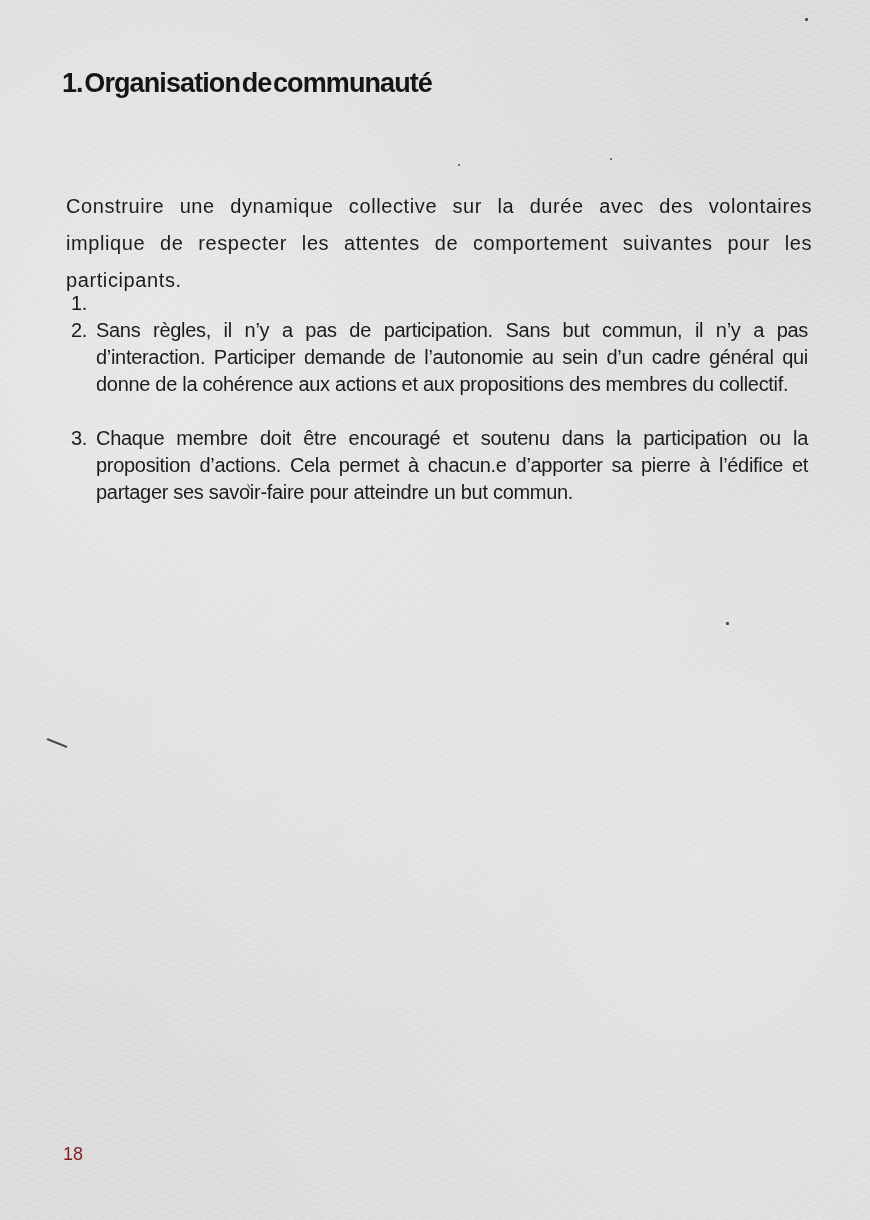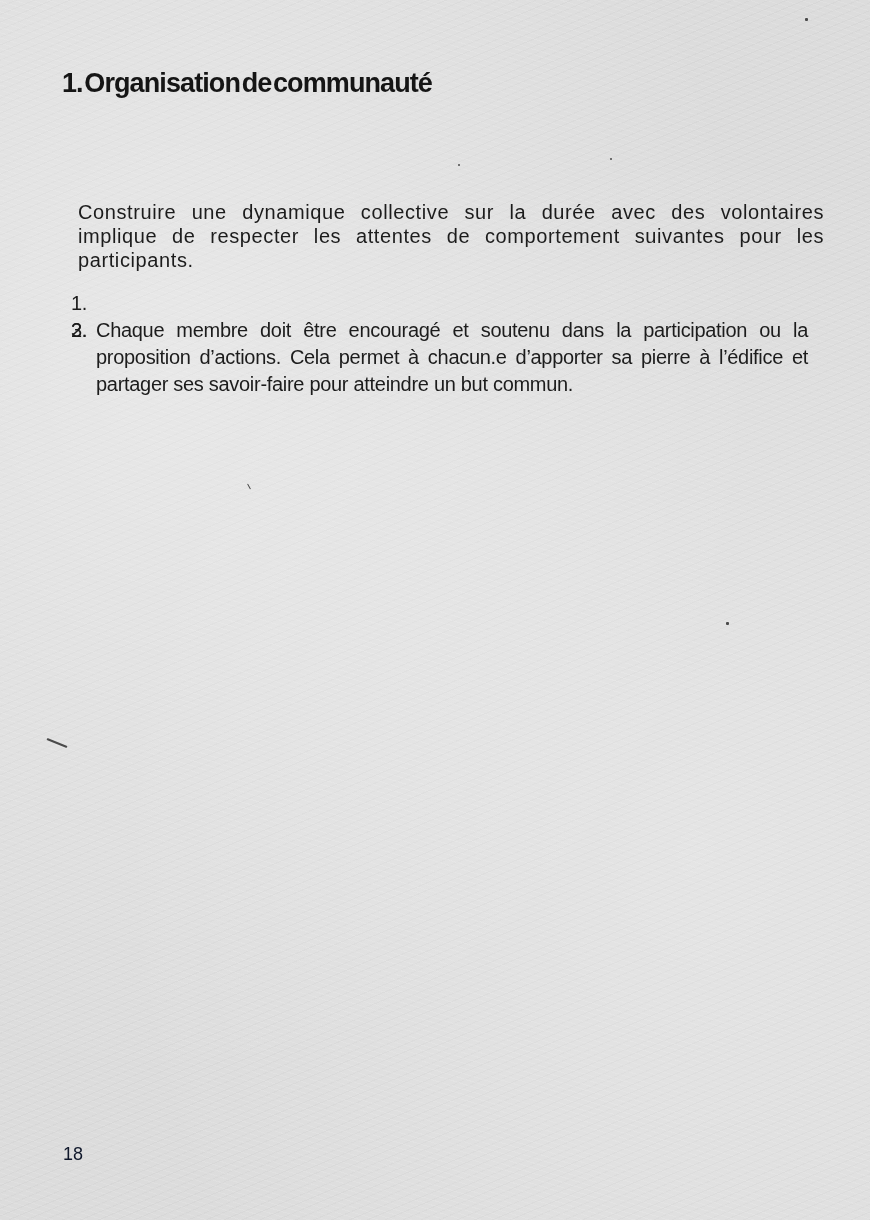--- a/index.html
+++ b/index.html
@@ -35,23 +35,23 @@
       font-size: 27px;
       letter-spacing: -0.9px;
       word-spacing: -5px;
       color: #151515;
     }
     .intro {
       position: absolute;
       left: 62px;
       top: 180px;
       width: 746px;
-      margin: 16px;
+      margin: 4px;
       font-size: 20px;
-      line-height: 24px;
+      line-height: 37px;
       letter-spacing: 0.6px;
       text-align: justify;
       color: #1c1c1c;
     }
     .list {
       position: absolute;
       left: 62px;
       top: 286px;
       width: 746px;
       margin: 0;
@@ -71,21 +71,21 @@
     .list-num {
       position: absolute;
       left: 9px;
       top: 0;
     }
     .page-number {
       position: absolute;
       left: 63px;
       top: 1140px;
       font-size: 18px;
-      color: #0f172a;
+      color: #7f1d1d;
     }
     .fiber {
       position: absolute;
       background: #4a4a4a;
       height: 2px;
       border-radius: 1px;
     }
   </style>
 </head>
 <body>
@@ -95,20 +95,21 @@
   <h1 class="title">1. Organisation de communauté</h1>
 
   <p class="intro">Construire une dynamique collective sur la durée avec des volontaires implique de respecter les attentes de comportement suivantes pour les participants.</p>
 
   <ol class="list">
     <li class="list-item">
       <span class="list-num">1.</span>
     </li>
     <li class="list-item">
       <span class="list-num">2.</span>
+      <span>Sans règles, il n’y a pas de participation. Sans but commun, il n’y a pas d’interaction. Participer demande de l’autonomie au sein d’un cadre général qui donne de la cohérence aux actions et aux propositions des membres du collectif.</span>
     </li>
     <li class="list-item">
       <span class="list-num">3.</span>
       <span>Chaque membre doit être encouragé et soutenu dans la participation ou la proposition d’actions. Cela permet à chacun.e d’apporter sa pierre à l’édifice et partager ses savoir-faire pour atteindre un but commun.</span>
     </li>
   </ol>
 
   <div class="page-number">18</div>
 
   <div class="fiber" style="left:46px;top:738px;width:22px;transform:rotate(22deg);"></div>

